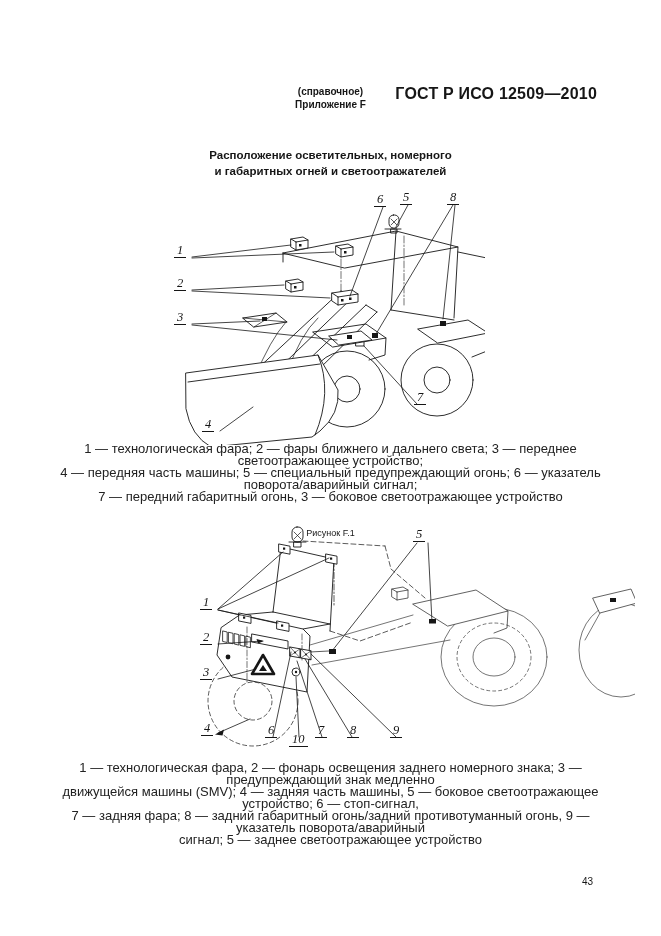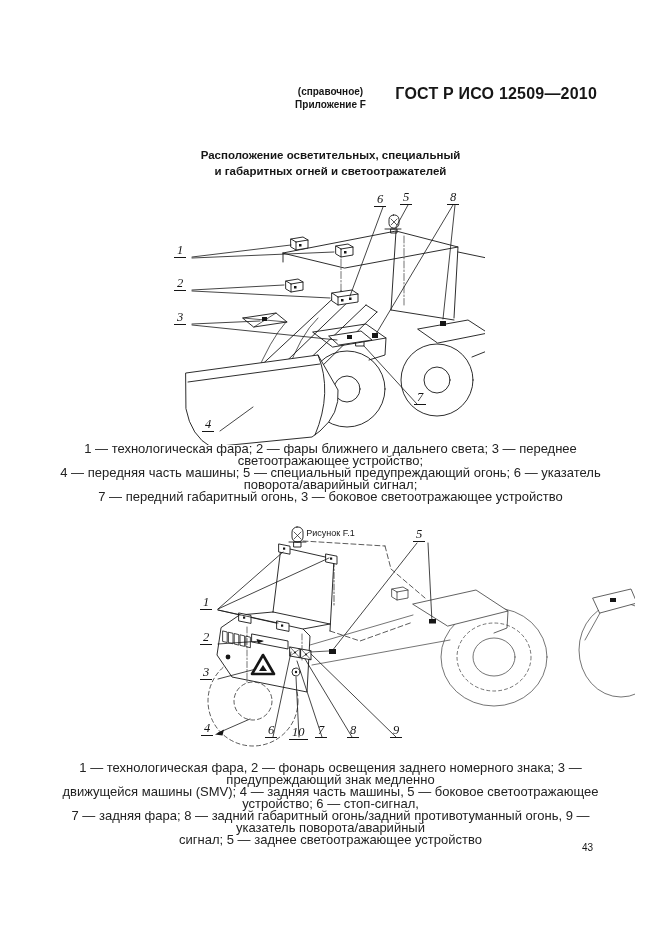--- a/index.html
+++ b/index.html
@@ -21,36 +21,36 @@
   .co{
     position:absolute;font-family:"Liberation Serif",serif;font-style:italic;
     font-size:12.5px;line-height:13px;padding:0 3px 0 3px;
     border-bottom:1px solid #161616;color:#161616;
   }
   .caption{
     position:absolute;left:55px;right:55px;text-align:center;
     font-size:13px;line-height:12px;color:#222;
   }
   .figlabel{position:absolute;left:0;right:0;text-align:center;font-size:9px;color:#161616;}
-  .pagenum{position:absolute;top:842px;right:68px;font-size:10px;}
+  .pagenum{position:absolute;top:876px;right:68px;font-size:10px;}
 </style>
 </head>
 <body>
 
 <div class="page">
 
   <div class="doc-header">ГОСТ Р ИСО 12509—2010</div>
 
   <div class="appendix">
     <div>(справочное)</div>
     <div>Приложение F</div>
   </div>
 
   <div class="sec-title">
-    <div>Расположение осветительных, специальный</div>
+    <div>Расположение осветительных, номерного</div>
     <div>и габаритных огней и светоотражателей</div>
   </div>
 
   <div class="figwrap" style="left:90px;top:188px;width:395px;height:257px;">
     <svg width="395" height="257" viewBox="90 188 395 257" fill="none" stroke="#161616" stroke-width="0.9" stroke-linejoin="round" stroke-linecap="round">
 
       <g>
         <circle cx="347" cy="389" r="38"></circle>
           <circle cx="347" cy="389" r="13"></circle>
       </g>
@@ -288,21 +288,21 @@
         <path d="M396,737 L311,654"></path>
       </g>
     </svg>
 
     <span class="co" style="left:5px;top:73px">1</span>
     <span class="co" style="left:5px;top:108px">2</span>
     <span class="co" style="left:5px;top:143px">3</span>
     <span class="co" style="left:6px;top:199px">4</span>
     <span class="co" style="left:218px;top:5px">5</span>
     <span class="co" style="left:70px;top:201px">6</span>
-    <span class="co" style="left:94px;top:203px">10</span>
+    <span class="co" style="left:94px;top:210px">10</span>
     <span class="co" style="left:120px;top:201px">7</span>
     <span class="co" style="left:152px;top:201px">8</span>
     <span class="co" style="left:195px;top:201px">9</span>
   </div>
 
   <div class="caption" style="top:762px">
     <div>1 — технологическая фара, 2 — фонарь освещения заднего номерного знака; 3 — предупреждающий знак медленно</div>
     <div>движущейся машины (SMV); 4 — задняя часть машины, 5 — боковое светоотражающее устройство; 6 — стоп-сигнал,</div>
     <div>7 — задняя фара; 8 — задний габаритный огонь/задний противотуманный огонь, 9 — указатель поворота/аварийный</div>
     <div>сигнал; 5 — заднее светоотражающее устройство</div>

